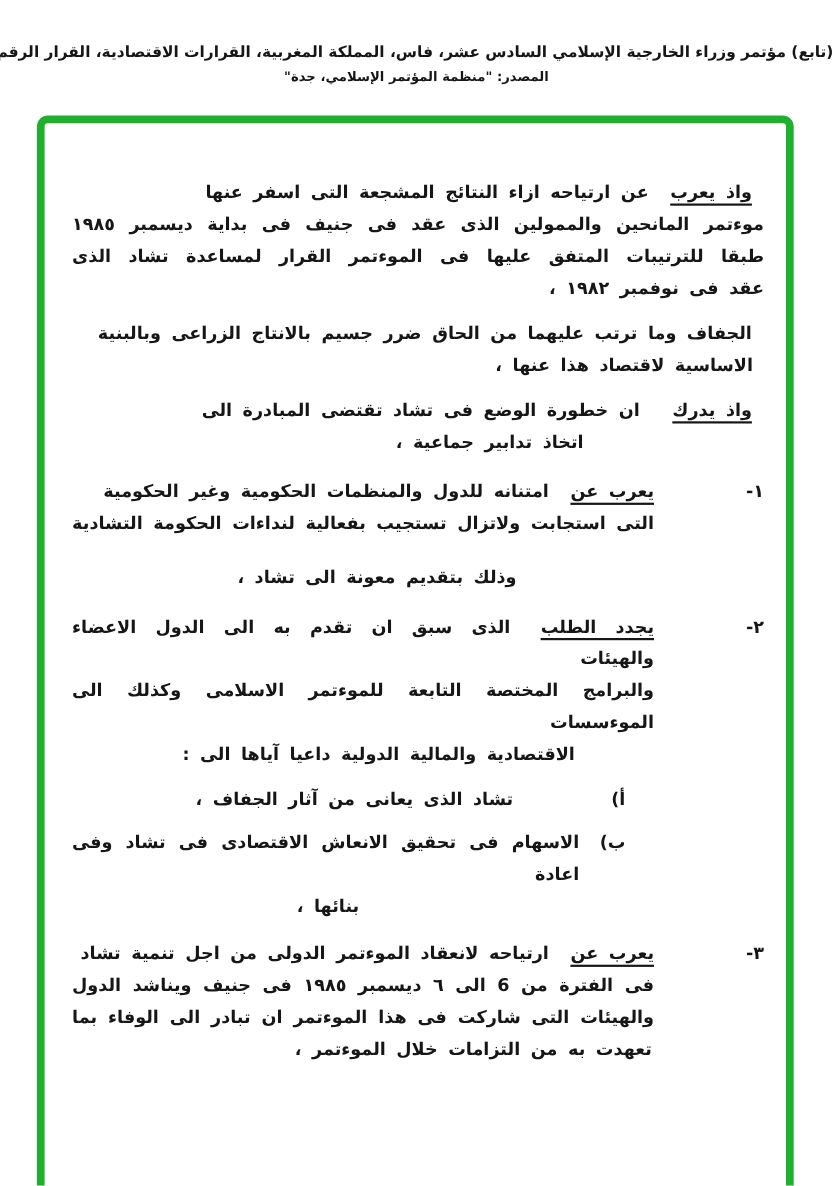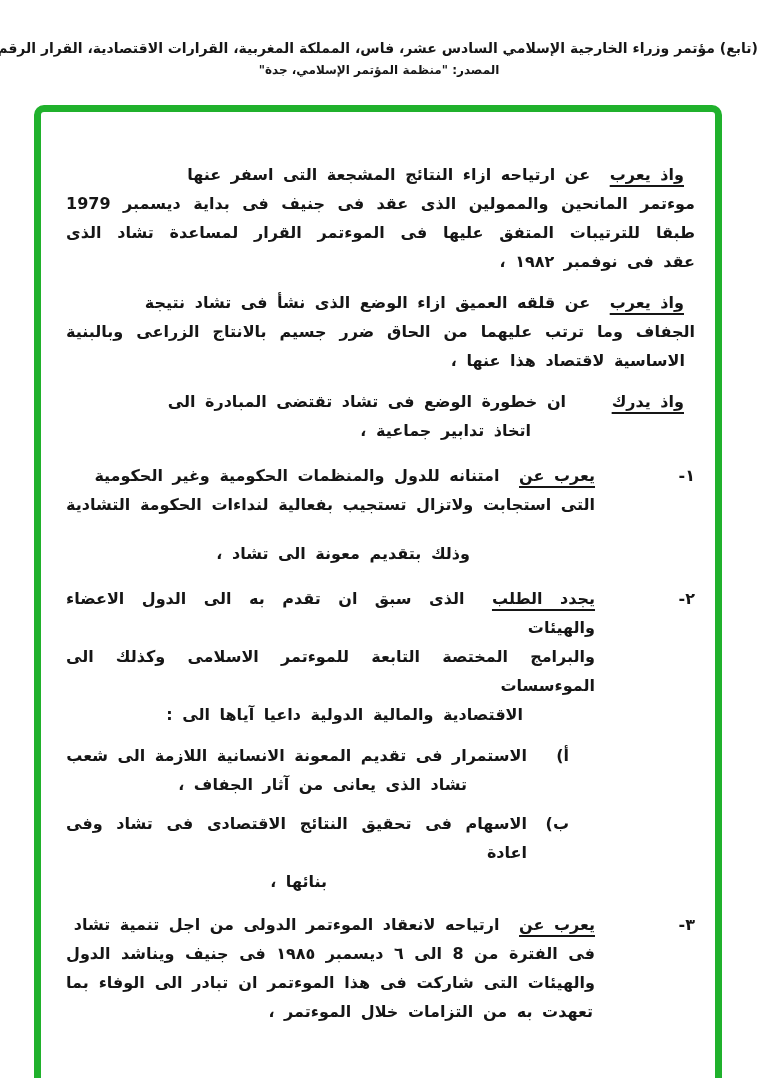--- a/index.html
+++ b/index.html
@@ -37,21 +37,21 @@
   .lead{
     text-decoration:underline;
     text-decoration-thickness:1.5px;
     text-underline-offset:5px;
     margin-left:10px;
   }
   .pre{margin-bottom:12px;}
   .pre .line:first-child{padding-right:11px;}
   .p2 .line:last-child{padding-right:10px;}
   .p3 .line:last-child{padding-right:164px;}
-  .p3 .lead{margin-left:36px;}
+  .p3 .lead{margin-left:20px;}
   
   .item{display:flex;margin-top:16px;}
   .item .marker{flex:0 0 100px;}
   .item .body{flex:1;}
   .it1 .line:last-child{padding-right:125px;margin-top:20px;}
   .it2 .line:last-child{padding-right:72px;}
   .it3 .line:last-child{padding-right:2px;}
   .item3{margin-top:14px;}
   
   .sub{display:flex;margin-right:126px;margin-top:12px;}
@@ -76,26 +76,25 @@
   <div class="header">
     <div class="h1">(تابع) مؤتمر وزراء الخارجية الإسلامي السادس عشر، فاس، المملكة المغربية، القرارات الاقتصادية، القرار الرقم، ١٦/٣٣-أق</div>
     <div class="h2">المصدر:  "منظمة المؤتمر الإسلامي، جدة"</div>
   </div>
 
   <div class="frame">
     <div class="content">
 
       <div class="para pre p1">
           <div class="line"><span class="lead">واذ يعرب</span> عن ارتياحه ازاء النتائج المشجعة التى اسفر عنها</div>
-          <div class="line">موءتمر المانحين والممولين الذى عقد فى جنيف فى بداية ديسمبر 1979</div>
+          <div class="line">موءتمر المانحين والممولين الذى عقد فى جنيف فى بداية ديسمبر ١٩٨٥</div>
           <div class="line">طبقا للترتيبات المتفق عليها فى الموءتمر القرار لمساعدة تشاد الذى</div>
           <div class="line">عقد فى نوفمبر ١٩٨٢ ،</div>
         </div>
       <div class="para pre p2">
-          <div class="line"><span class="lead">واذ يعرب</span> عن قلقه العميق ازاء الوضع الذى نشأ فى تشاد نتيجة</div>
           <div class="line">الجفاف وما ترتب عليهما من الحاق ضرر جسيم بالانتاج الزراعى وبالبنية</div>
           <div class="line">الاساسية لاقتصاد هذا عنها ،</div>
         </div>
       <div class="para pre p3">
           <div class="line"><span class="lead">واذ يدرك</span> ان خطورة الوضع فى تشاد تقتضى المبادرة الى</div>
           <div class="line">اتخاذ تدابير جماعية ،</div>
         </div>
 
       <div class="item item1">
         <div class="marker">١-</div>
@@ -111,38 +110,37 @@
         <div class="body para it2">
             <div class="line"><span class="lead">يجدد الطلب</span> الذى سبق ان تقدم به الى الدول الاعضاء والهيئات</div>
             <div class="line">والبرامج المختصة التابعة للموءتمر الاسلامى وكذلك الى الموءسسات</div>
             <div class="line">الاقتصادية والمالية الدولية داعيا آياها الى :</div>
           </div>
       </div>
 
       <div class="sub sub-a">
         <div class="marker">أ)</div>
         <div class="body para sa">
-            <div class="line">الاستمرار فى تقديم المعونة الانسانية اللازمة الى شعب</div>
             <div class="line">تشاد الذى يعانى من آثار الجفاف ،</div>
           </div>
       </div>
 
       <div class="sub sub-b">
         <div class="marker">ب)</div>
         <div class="body para sb">
-            <div class="line">الاسهام فى تحقيق النتائج الاقتصادى فى تشاد وفى اعادة</div>
+            <div class="line">الاسهام فى تحقيق الانعاش الاقتصادى فى تشاد وفى اعادة</div>
             <div class="line">بنائها ،</div>
           </div>
       </div>
 
       <div class="item item3">
         <div class="marker">٣-</div>
         <div class="body para it3">
             <div class="line"><span class="lead">يعرب عن</span> ارتياحه لانعقاد الموءتمر الدولى من اجل تنمية تشاد</div>
-            <div class="line">فى الفترة من 8 الى ٦ ديسمبر ١٩٨٥ فى جنيف ويناشد الدول</div>
+            <div class="line">فى الفترة من 6 الى ٦ ديسمبر ١٩٨٥ فى جنيف ويناشد الدول</div>
             <div class="line">والهيئات التى شاركت فى هذا الموءتمر ان تبادر الى الوفاء بما</div>
             <div class="line">تعهدت به من التزامات خلال الموءتمر ،</div>
           </div>
       </div>
 
     </div>
   </div>
 
   <div class="pagenum">٢</div>
 

